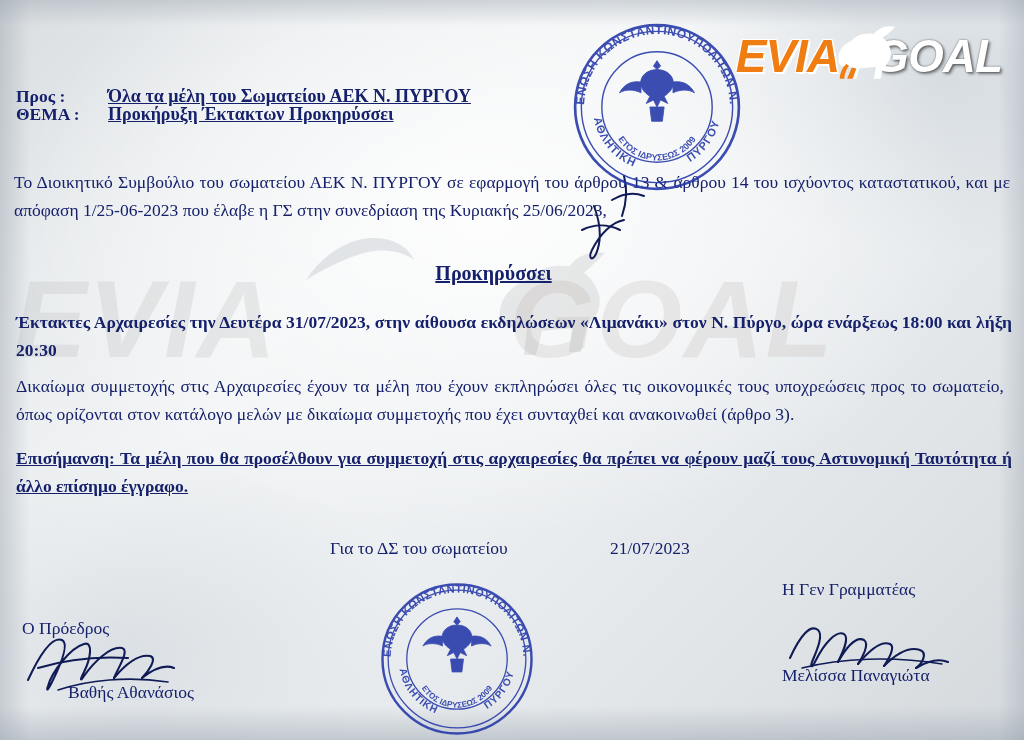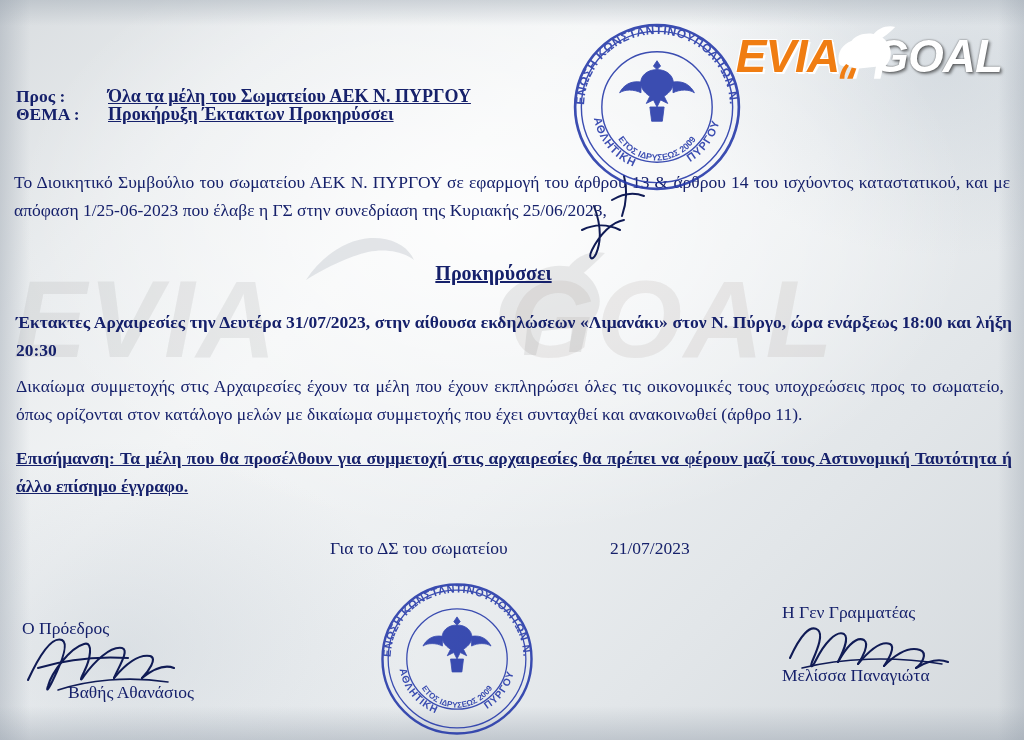--- a/index.html
+++ b/index.html
@@ -197,21 +197,21 @@
     position: absolute;
     left: 36px;
     top: 682px;
     font-size: 17.5px;
     color: #16216b;
     margin-left: 32px;
   }
   .sig-sec-title {
     position: absolute;
     left: 782px;
-    top: 602px;
+    top: 579px;
     font-size: 17.5px;
     color: #16216b;
   }
   .sig-sec-name {
     position: absolute;
     left: 782px;
     top: 665px;
     font-size: 17.5px;
     color: #16216b;
   }
@@ -273,21 +273,21 @@
     <span class="lbl">ΘΕΜΑ :</span>
     <span class="val-bold-underline">Προκήρυξη Έκτακτων Προκηρύσσει</span>
   </div>
 
   <div class="para p1">Το Διοικητικό Συμβούλιο του σωματείου ΑΕΚ Ν. ΠΥΡΓΟΥ σε εφαρμογή του άρθρου 13 &amp; άρθρου 14 του ισχύοντος καταστατικού, και με απόφαση 1/25-06-2023 που έλαβε η ΓΣ στην συνεδρίαση της Κυριακής 25/06/2023,</div>
 
   <div class="center-title">Προκηρύσσει</div>
 
   <div class="para p2 b">Έκτακτες Αρχαιρεσίες την Δευτέρα 31/07/2023, στην αίθουσα εκδηλώσεων «Λιμανάκι» στον Ν. Πύργο, ώρα ενάρξεως 18:00 και λήξη 20:30</div>
 
-  <div class="para p3">Δικαίωμα συμμετοχής στις Αρχαιρεσίες έχουν τα μέλη που έχουν  εκπληρώσει όλες τις οικονομικές τους υποχρεώσεις προς το σωματείο, όπως ορίζονται στον κατάλογο μελών με δικαίωμα συμμετοχής που έχει συνταχθεί και ανακοινωθεί (άρθρο 11).</div>
+  <div class="para p3">Δικαίωμα συμμετοχής στις Αρχαιρεσίες έχουν τα μέλη που έχουν  εκπληρώσει όλες τις οικονομικές τους υποχρεώσεις προς το σωματείο, όπως ορίζονται στον κατάλογο μελών με δικαίωμα συμμετοχής που έχει συνταχθεί και ανακοινωθεί (άρθρο 3).</div>
 
   <div class="para p4">Επισήμανση: Τα μέλη που θα προσέλθουν για συμμετοχή στις αρχαιρεσίες θα πρέπει να φέρουν μαζί τους Αστυνομική Ταυτότητα ή άλλο επίσημο έγγραφο.</div>
 
   <div class="sig-for">Για το ΔΣ του σωματείου</div>
   <div class="sig-date">21/07/2023</div>
 
   <div class="sig-pres-title">Ο Πρόεδρος</div>
   <div class="sig-pres-name">Βαθής Αθανάσιος</div>
 
   <div class="sig-sec-title">Η Γεν Γραμματέας</div>

